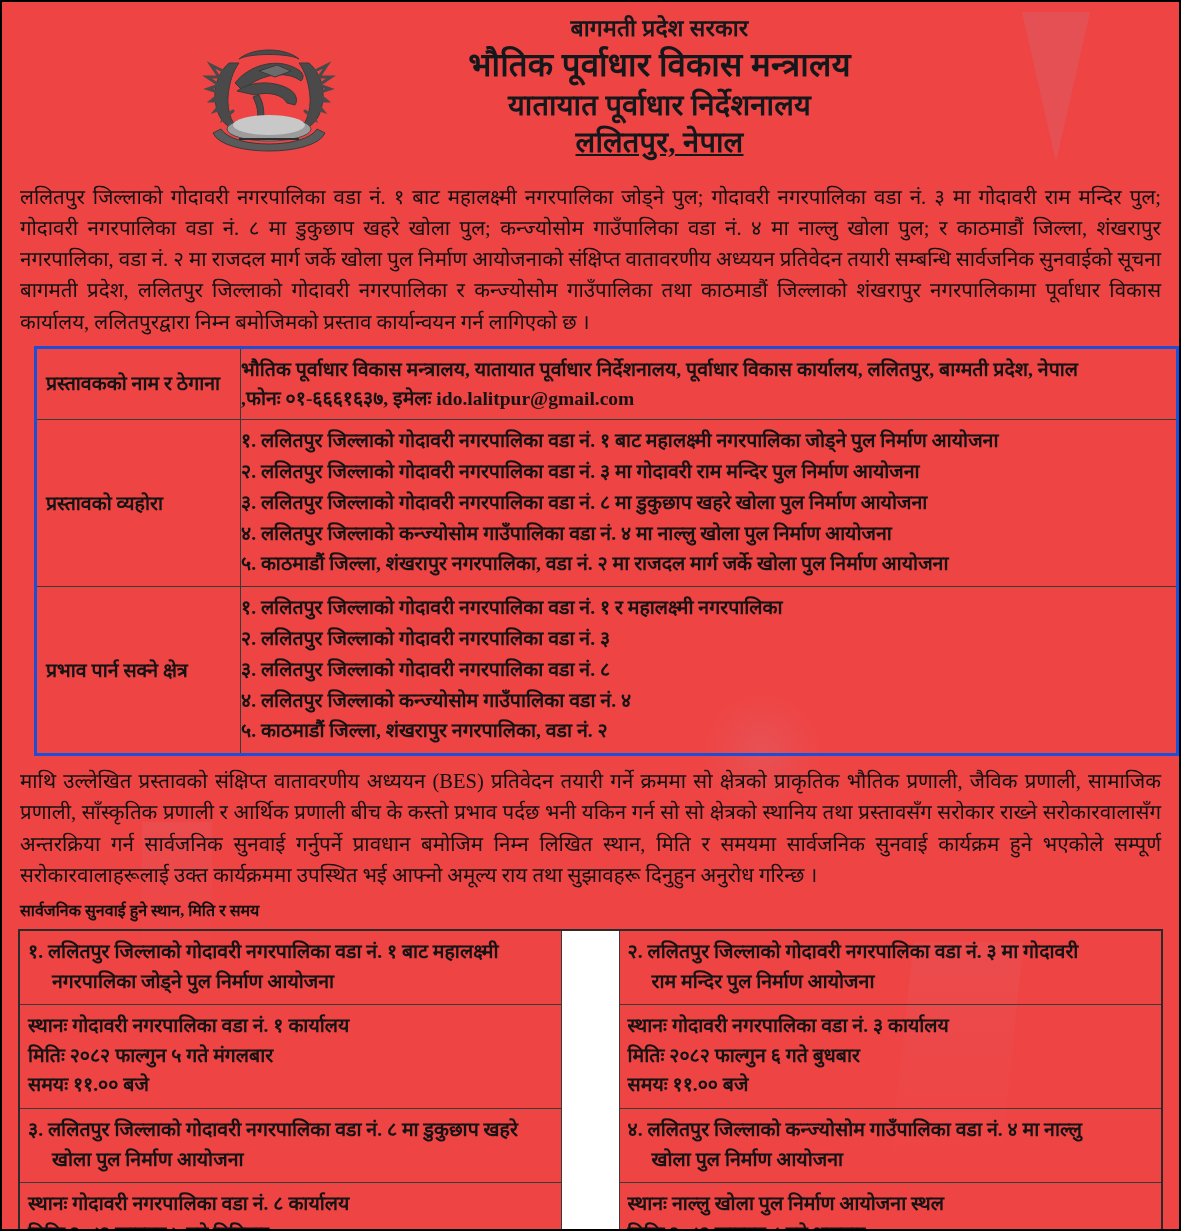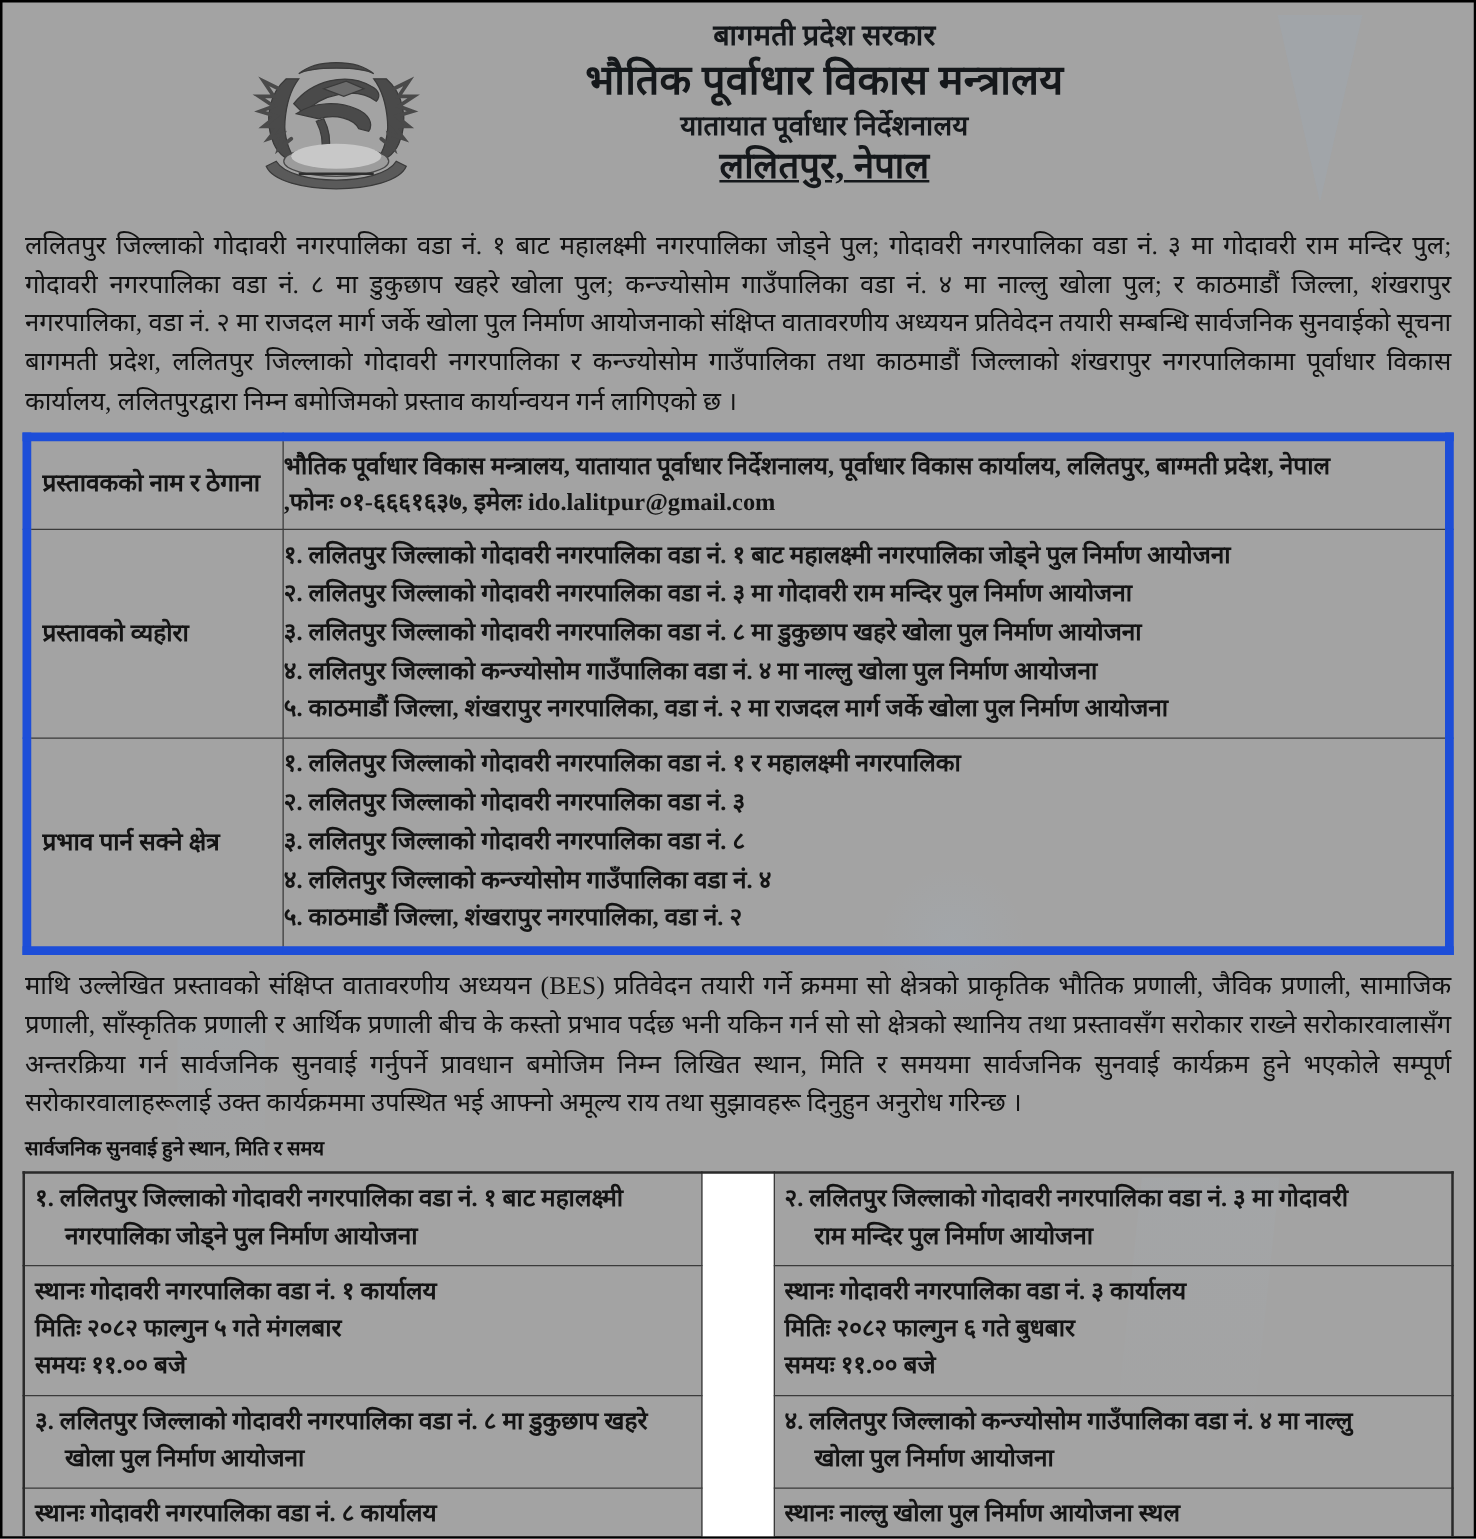--- a/index.html
+++ b/index.html
@@ -9,21 +9,21 @@
     background: #ffffff;
   }
   body {
     font-family: "Liberation Serif", "DejaVu Serif", serif;
     color: #111111;
   }
   #page {
     position: relative;
     width: 1181px;
     height: 1231px;
-    background: #a3a3a3;
+    background: #ef4444;
     border: 2px solid #000000;
     overflow: hidden;
   }
   
   .wm {
     position: absolute;
     pointer-events: none;
     opacity: 0.10;
     z-index: 0;
   }
@@ -82,21 +82,21 @@
     padding-right: 190px;
   }
   .header-titles div {
     font-weight: bold;
     line-height: 1.30;
     color: #15181b;
     letter-spacing: 0.2px;
   }
   .ht-1 { font-size: 23px; }
   .ht-2 { font-size: 33px; }
-  .ht-3 { font-size: 22px; }
+  .ht-3 { font-size: 29px; }
   .ht-4 { font-size: 25px; }
   .ht-5 { font-size: 29px; text-decoration: underline; }
 
   
   .para {
     font-size: 20.5px;
     line-height: 1.52;
     text-align: justify;
     color: #121212;
     margin: 6px 2px 8px 2px;
@@ -110,22 +110,22 @@
     color: #101010;
   }
 
   
   table {
     border-collapse: collapse;
     width: 100%;
     table-layout: fixed;
   }
   .tbl-info {
-    margin: 4px 0 10px 0;
-    border: 7px solid #1d4ed8;
+    margin: 4px 0 10px 16px;
+    border: 3px solid #1d4ed8;
   }
   .tbl-info td {
     border: 1.5px solid #3a3a3a;
     vertical-align: middle;
     padding: 6px 9px;
     font-size: 19.5px;
     line-height: 1.5;
     color: #141414;
     font-weight: 600;
   }

